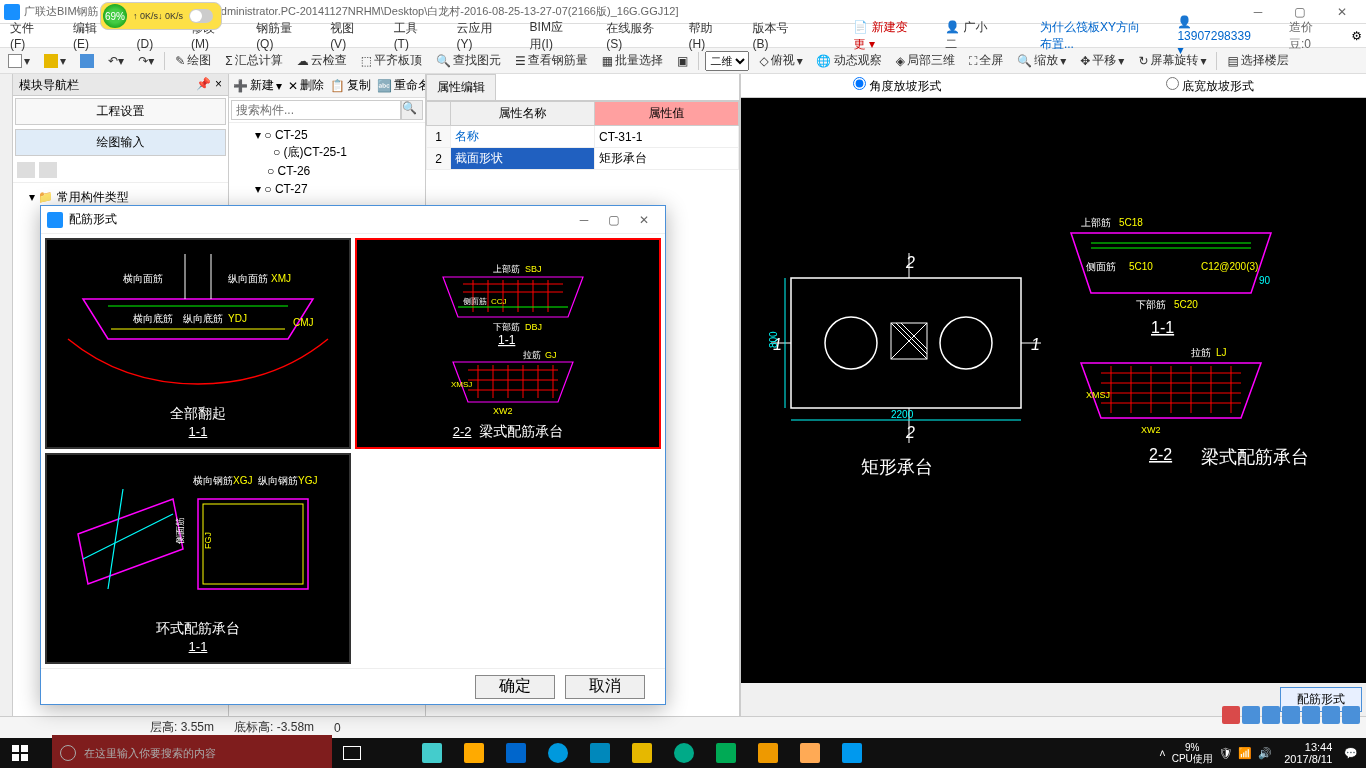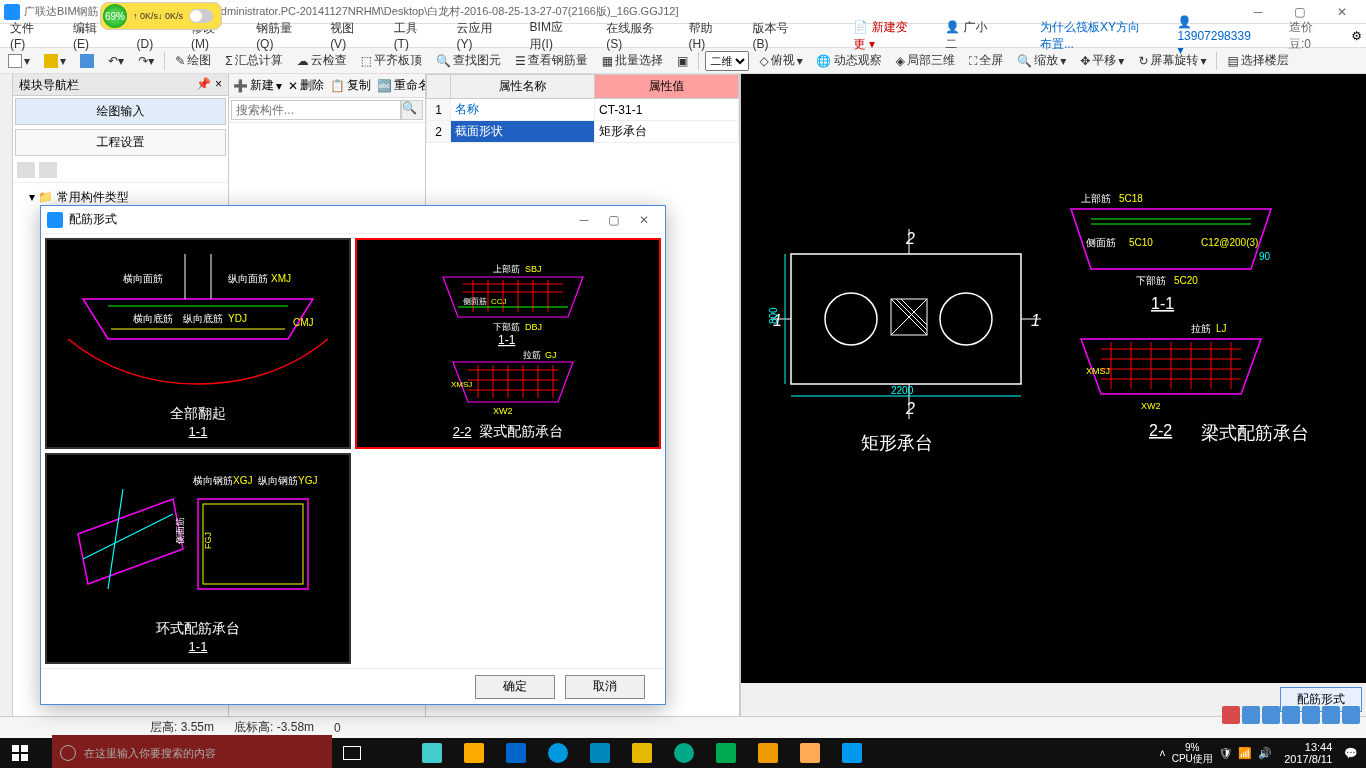--- a/index.html
+++ b/index.html
@@ -83,21 +83,21 @@
 .dialog .dlg-title { height: 28px; background: #fff; display: flex; align-items: center; padding: 0 6px; border-bottom: 1px solid #eee; }
 .dialog .dlg-title .di { width: 16px; height: 16px; background: #1890ff; border-radius: 2px; margin-right: 6px; }
 .dialog .dlg-title .dt { flex: 1; font-size: 12px; }
 .dialog .dlg-title .db { width: 30px; text-align: center; cursor: pointer; color: #666; }
 .dialog .dlg-body { flex: 1; background: #fff; padding: 4px; display: grid; grid-template-columns: 1fr 1fr; grid-template-rows: 1fr 1fr; gap: 4px; overflow: auto; }
 .dialog .card { background: #000; border: 2px solid #333; position: relative; display: flex; flex-direction: column; align-items: center; justify-content: flex-end; color: #fff; font-size: 14px; padding-bottom: 6px; cursor: pointer; }
 .dialog .card.sel { border: 2px solid #f00; }
 .dialog .card .ctxt { text-align: center; font-size: 14px; line-height: 1.3; }
 .dialog .card .sub { text-decoration: underline; font-size: 13px; }
 .dialog .dlg-foot { height: 36px; display: flex; align-items: center; justify-content: flex-end; gap: 10px; padding: 0 20px; border-top: 1px solid #eee; }
-.dialog .dlg-foot button { width: 80px; height: 24px; border: 1px solid #888; background: #f0f0f0; cursor: pointer; font-size: 12px; }
+.dialog .dlg-foot button { width: 80px; height: 24px; border: 1px solid #888; background: #f0f0f0; cursor: pointer; font-size: 16px; }
 
 
 .statusbar { height: 22px; background: #f5f5f5; border-top: 1px solid #ccc; display: flex; align-items: center; padding: 0 10px; gap: 20px; font-size: 12px; color: #333; }
 
 
 .taskbar { position: absolute; bottom: 0; left: 0; right: 0; height: 30px; background: #101010; display: flex; align-items: center; color: #fff; font-size: 11px; }
 .taskbar .start { width: 40px; height: 30px; display: flex; align-items: center; justify-content: center; cursor: pointer; }
 .taskbar .search { width: 280px; height: 36px; background: #7f1d1d; display: flex; align-items: center; padding: 0 8px; color: #aaa; gap: 8px; margin-left: 12px; }
 .taskbar .search .cortana { width: 16px; height: 16px; border: 1.5px solid #aaa; border-radius: 50%; }
 .taskbar .icons { display: flex; gap: 2px; margin-left: 40px; }
@@ -189,22 +189,22 @@
 </div>
 
 <div class="content">
   <div class="leftbar"></div>
 
   <div class="nav-panel">
     <div class="nav-title">
         <span>模块导航栏</span>
         <span>📌 ×</span>
       </div>
+    <div class="nav-tab">工程设置</div>
     <div class="nav-tab active">绘图输入</div>
-    <div class="nav-tab">工程设置</div>
     <div class="nav-toolbar">
       <div class="t-btn"></div>
       <div class="t-btn"></div>
     </div>
     <div class="tree">
       <div class="tree-item">▾ 📁 <span>常用构件类型</span></div>
       <div class="tree-item" style="padding-left:28px">▦ <span>轴网(T)</span></div>
     </div>
   </div>
 
@@ -213,23 +213,32 @@
       <span class="mtb">➕ <span>新建</span>▾</span>
       <span class="mtb">✕ <span>删除</span></span>
       <span class="mtb">📋 <span>复制</span></span>
       <span class="mtb">🔤 <span>重命名</span></span>
 
     </div>
     <div class="mid-search">
       <input type="text" placeholder="搜索构件..." style="">
       <div class="sbtn">🔍</div>
     </div>
+    <div class="mid-tree">
+      <div class="mt-item">▾ ○ <span>CT-25</span></div>
+      <div class="mt-item" style="padding-left:32px">○ <span>(底)CT-25-1</span></div>
+      <div class="mt-item">　○ <span>CT-26</span></div>
+      <div class="mt-item">▾ ○ <span>CT-27</span></div>
+    </div>
   </div>
 
   <div class="prop-panel">
+    <div class="prop-tab">
+        <div class="pt">属性编辑</div>
+      </div>
     <table>
       <tbody>
           <tr>
             <th style="width:24px"></th>
             <th>属性名称</th>
             <th class="val">属性值</th>
           </tr>
       <tr>
             <td class="num">1</td>
             <td class="key">名称</td>
@@ -238,20 +247,24 @@
       <tr class="sel">
             <td class="num">2</td>
             <td class="key">截面形状</td>
             <td>矩形承台</td>
           </tr>
     </tbody>
       </table>
   </div>
 
   <div class="param-panel">
+    <div class="pp-radio">
+      <label><input type="radio" name="pf" checked="" style=""> <span>角度放坡形式</span></label>
+      <label><input type="radio" name="pf" style=""> <span>底宽放坡形式</span></label>
+    </div>
     <div class="pp-canvas">
       <svg class="pc-svg" width="600" height="540">
 
         <rect x="50" y="180" width="230" height="130" fill="none" stroke="#fff" stroke-width="1.5"></rect>
         <circle cx="110" cy="245" r="26" fill="none" stroke="#fff" stroke-width="1.5"></circle>
         <circle cx="225" cy="245" r="26" fill="none" stroke="#fff" stroke-width="1.5"></circle>
         <rect x="150" y="225" width="36" height="36" fill="none" stroke="#fff"></rect>
         <line x1="150" y1="225" x2="186" y2="261" stroke="#fff"></line>
           <line x1="150" y1="261" x2="186" y2="225" stroke="#fff"></line>
         <line x1="155" y1="225" x2="186" y2="256" stroke="#fff"></line>

